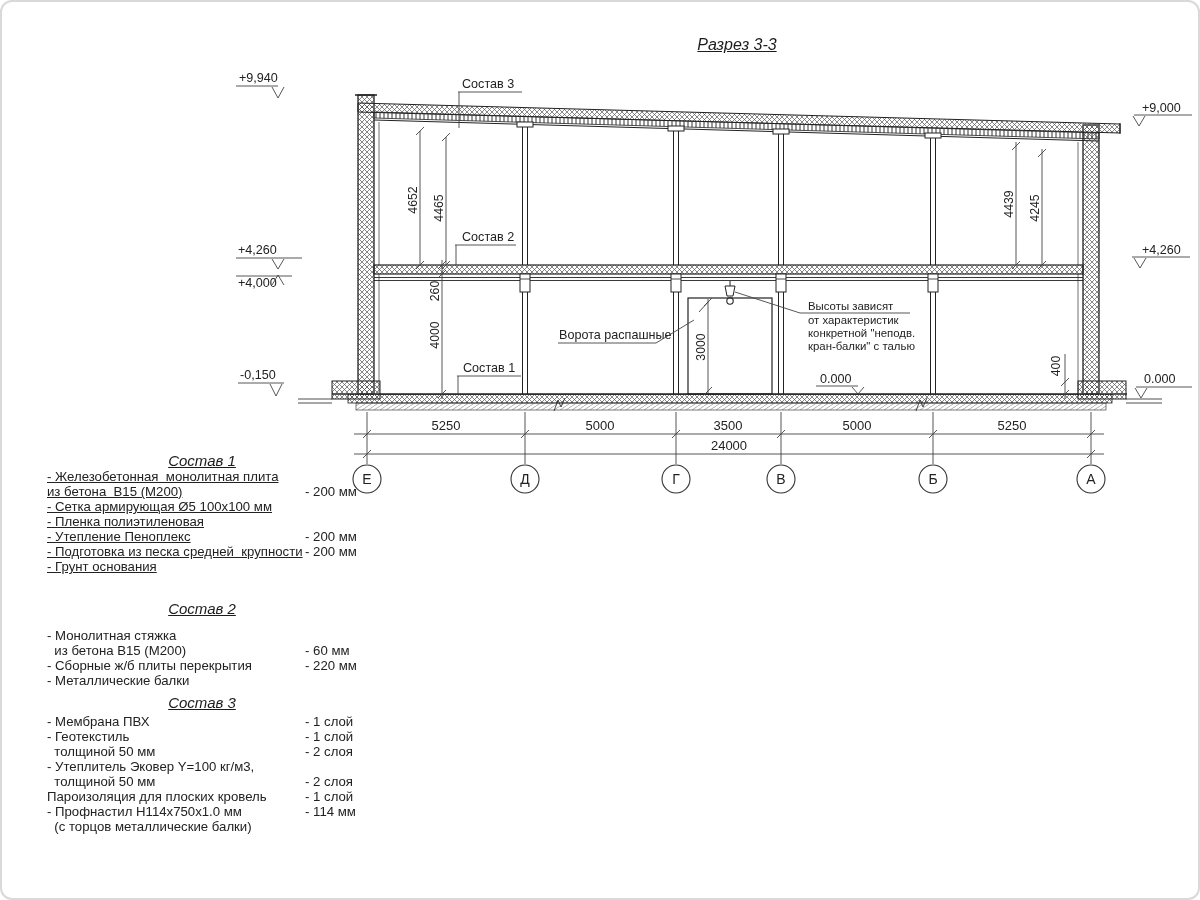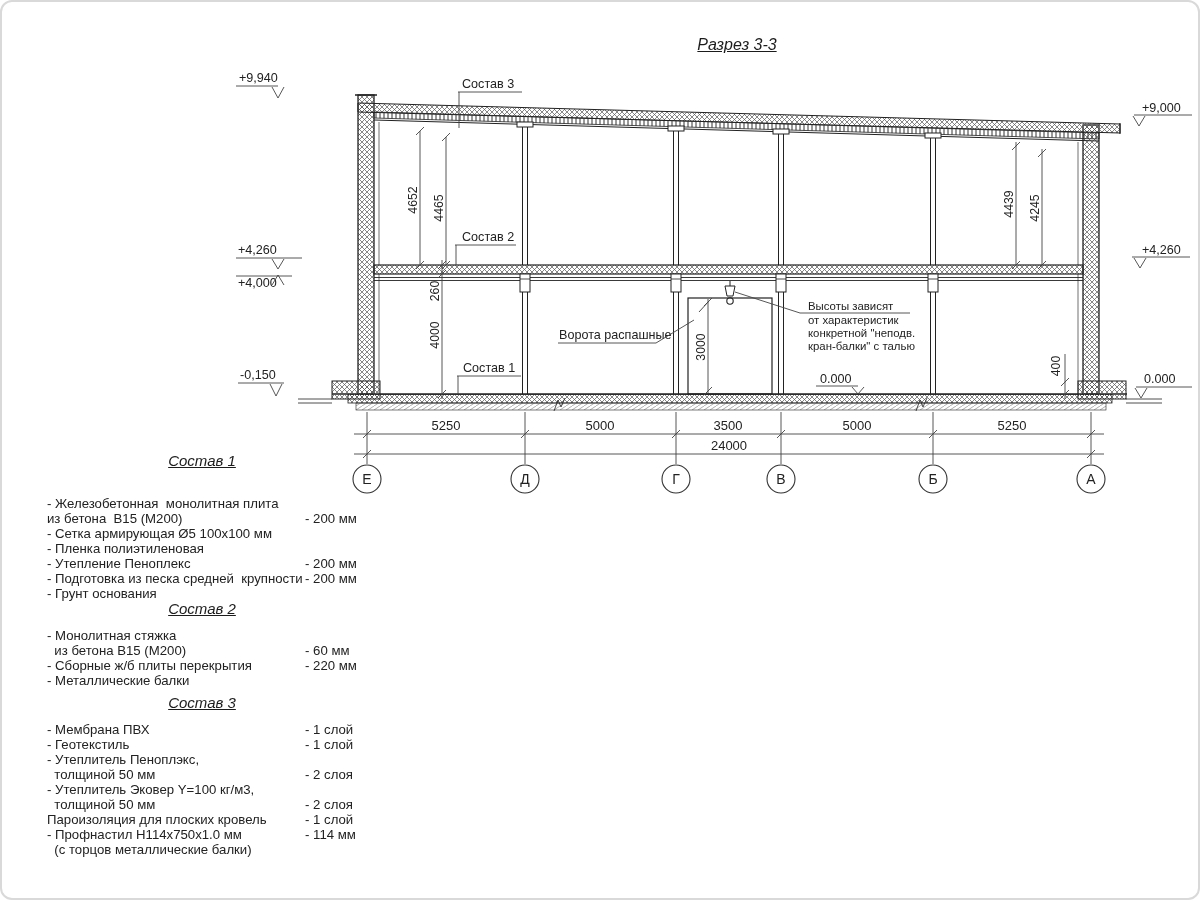--- a/index.html
+++ b/index.html
@@ -13,21 +13,21 @@
   .t-elev{font-size:12.6px;}
   .t-call{font-size:12.6px;}
   .t-note{font-size:11.4px;}
   .t-axis{font-size:14px;}
   #title{position:absolute;left:655px;top:34px;width:160px;text-align:center;
          font-size:16px;font-style:italic;text-decoration:underline;color:#1c1c1c;}
   .legend-sec{position:absolute;left:45px;width:370px;}
   #sec1{top:450px;} #sec2{top:598px;} #sec3{top:692px;}
   .l-head{width:310px;text-align:center;font-style:italic;font-size:15px;
           text-decoration:underline;color:#1c1c1c;}
-  #sec1 .l-rows{margin-top:27px;} #sec2 .l-rows{margin-top:11px;} #sec3 .l-rows{margin-top:11px;}
+  #sec1 .l-rows{text-decoration:underline;} #sec2 .l-rows{margin-top:11px;} #sec3 .l-rows{margin-top:3px;}
   .l-row{position:relative;height:15px;line-height:15px;font-size:13.2px;white-space:pre;}
   .l-val{position:absolute;left:258px;top:0;white-space:pre;}
 </style>
 </head>
 <body>
 
 <div id="page">
 
   <div id="title">Разрез 3-3</div>
 
@@ -247,21 +247,20 @@
       <div class="l-row"><span>- Сборные ж/б плиты перекрытия</span><span class="l-val">- 220 мм</span></div>
       <div class="l-row"><span>- Металлические балки</span><span class="l-val"></span></div>
     </div>
   </div>
 
   <div class="legend-sec" id="sec3">
     <div class="l-head">Состав 3</div>
     <div class="l-rows">
       <div class="l-row"><span>- Мембрана ПВХ</span><span class="l-val">- 1 слой</span></div>
       <div class="l-row"><span>- Геотекстиль</span><span class="l-val">- 1 слой</span></div>
-      <div class="l-row"><span>- Утеплитель Пеноплэкс,</span><span class="l-val"></span></div>
       <div class="l-row"><span>  толщиной 50 мм</span><span class="l-val">- 2 слоя</span></div>
       <div class="l-row"><span>- Утеплитель Эковер Y=100 кг/м3,</span><span class="l-val"></span></div>
       <div class="l-row"><span>  толщиной 50 мм</span><span class="l-val">- 2 слоя</span></div>
       <div class="l-row"><span>Пароизоляция для плоских кровель</span><span class="l-val">- 1 слой</span></div>
       <div class="l-row"><span>- Профнастил Н114х750х1.0 мм</span><span class="l-val">- 114 мм</span></div>
       <div class="l-row"><span>  (с торцов металлические балки)</span><span class="l-val"></span></div>
     </div>
   </div>
 
 </div>

